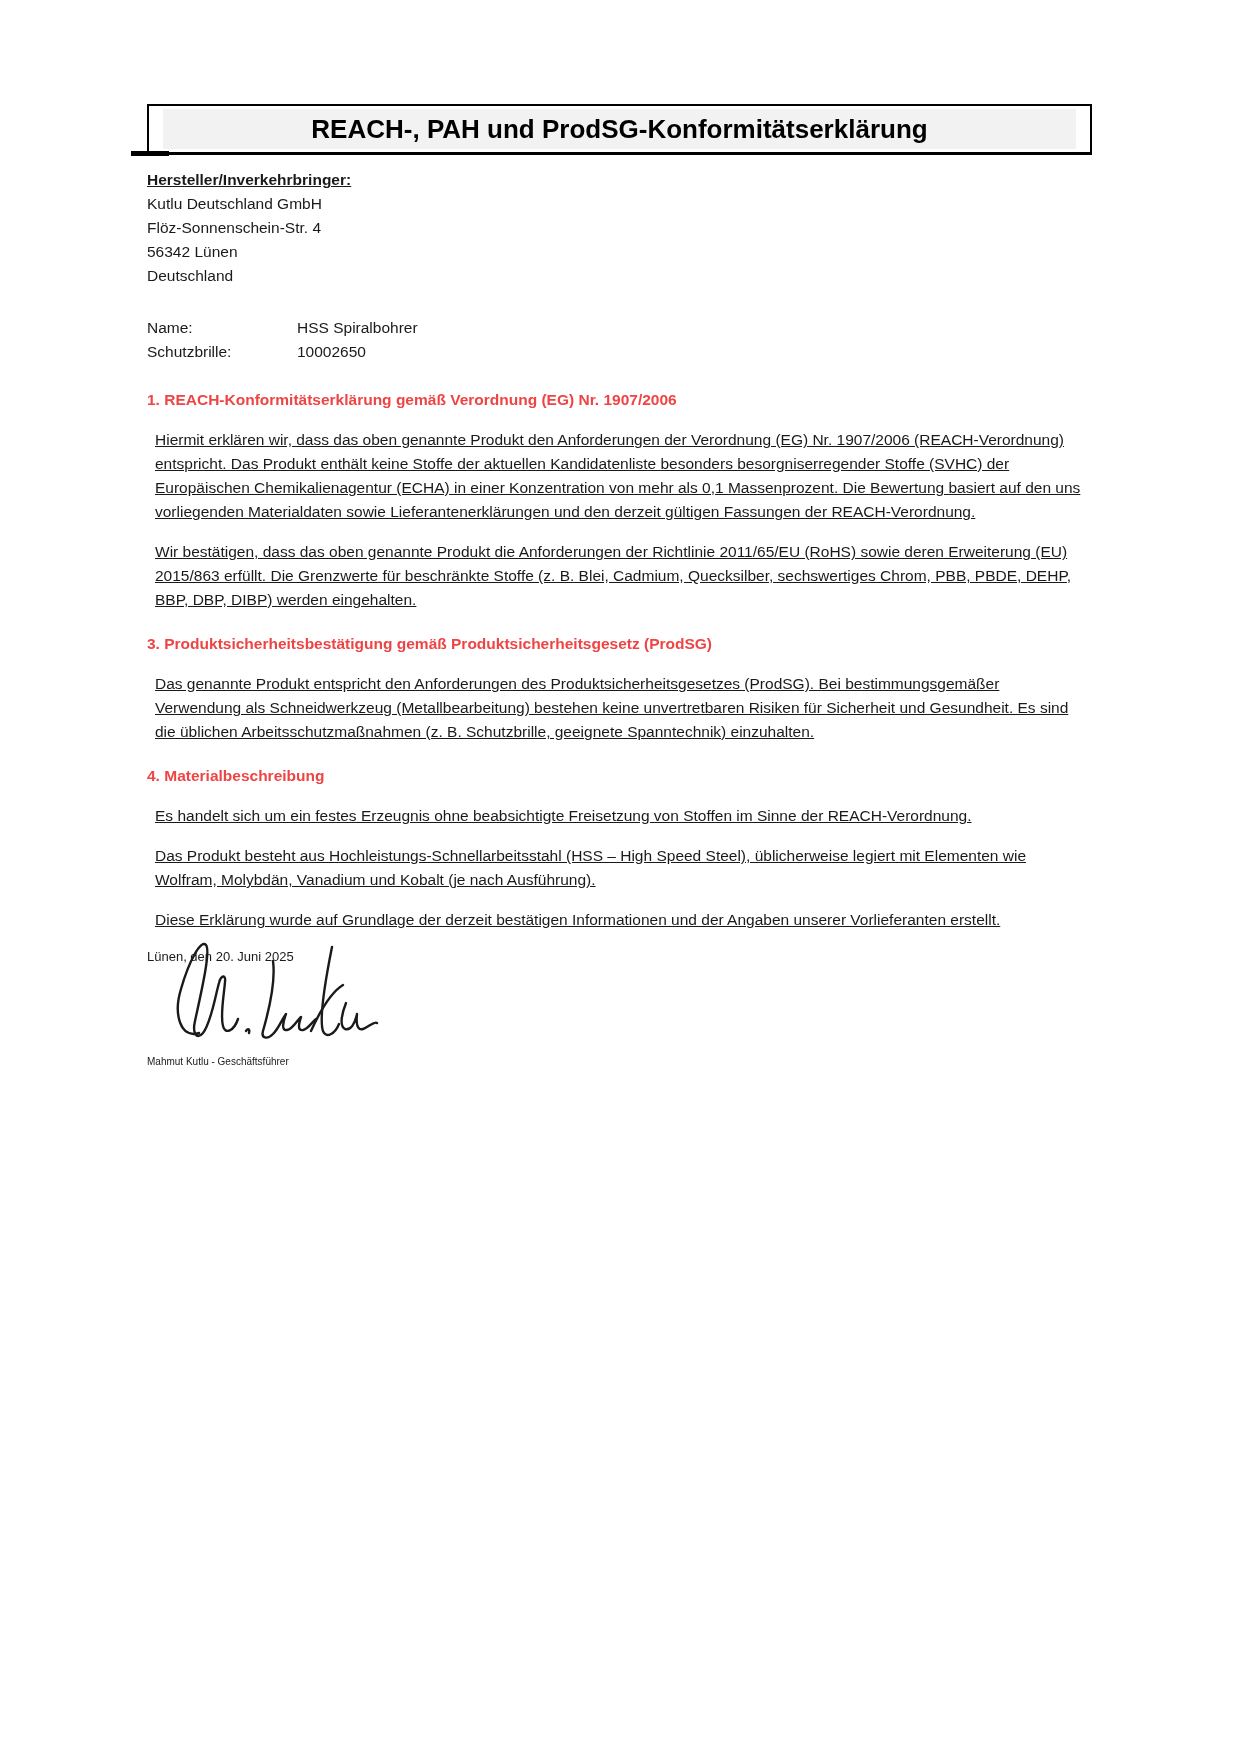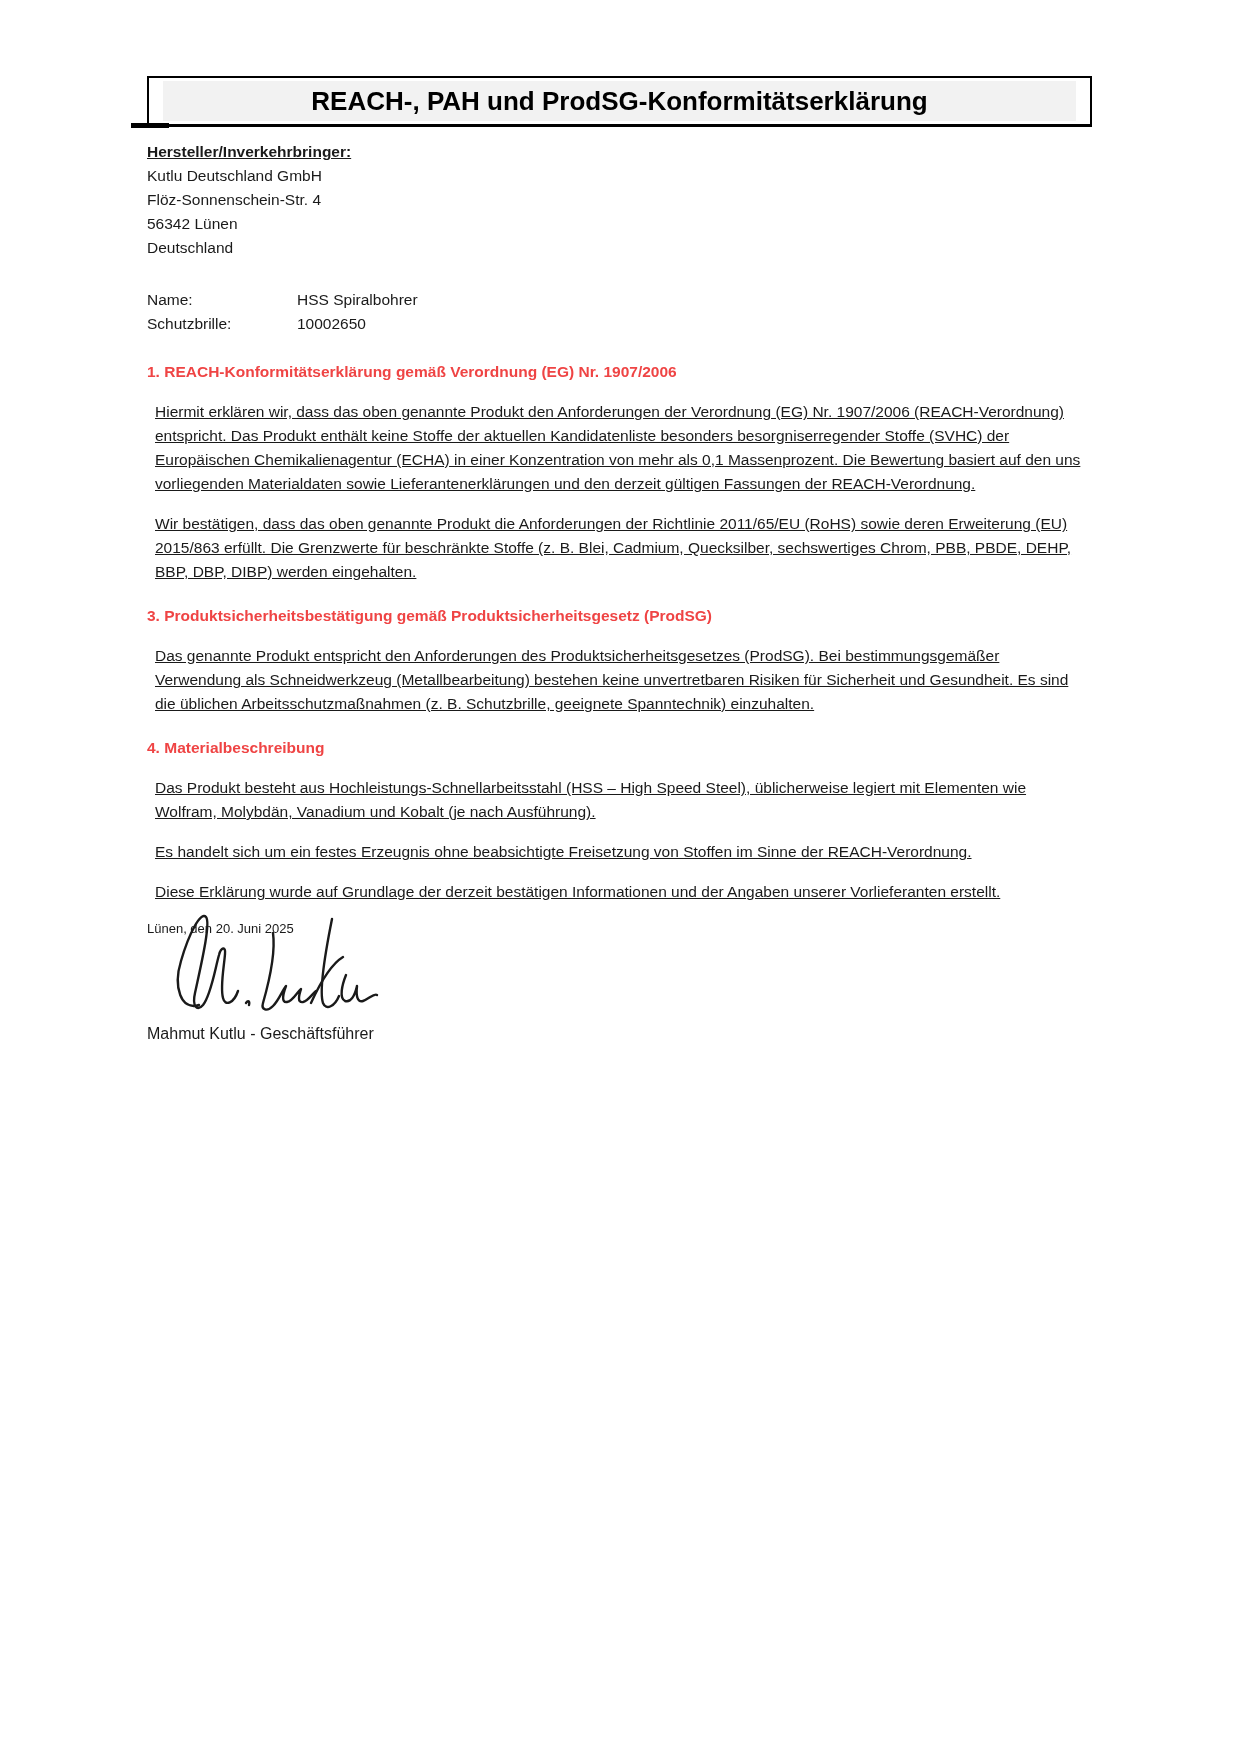--- a/index.html
+++ b/index.html
@@ -13,21 +13,21 @@
     background: #ffffff;
     font-family: "Liberation Sans", "DejaVu Sans", sans-serif;
     color: #1a1a1a;
     font-size: 15.5px;
     line-height: 24px;
     overflow: hidden;
   }
   .content {
     position: absolute;
     left: 147px;
-    top: 76px;
+    top: 104px;
     width: 945px;
   }
 
   
   .title-box {
     position: relative;
     border: 2px solid #000;
     border-bottom-width: 3px;
     background: #ffffff;
   }
@@ -68,21 +68,21 @@
   p.para { margin: 0 8px 16px; text-decoration: underline; }
 
   .closing { margin-top: 10px; }
   .place-date { font-size: 13px; line-height: 17px; color: #1a1a1a; }
   .signature {
     display: block;
     width: 214px;
     height: 118px;
     margin: -34px 0 0 22px;
   }
-  .signatory { font-size: 16px; line-height: 17px; margin-top: 4px; }
+  .signatory { font-size: 10px; line-height: 17px; margin-top: 4px; }
 </style>
 </head>
 <body>
 
 <div class="page">
   <div class="content">
 
     <div class="title-box">
       <div class="title-inner">REACH-, PAH und ProdSG-Konformitätserklärung</div>
     </div>
@@ -108,22 +108,22 @@
 
     <h2 class="sec">1. REACH-Konformitätserklärung gemäß Verordnung (EG) Nr. 1907/2006</h2>
     <p class="para">Hiermit erklären wir, dass das oben genannte Produkt den Anforderungen der Verordnung (EG) Nr. 1907/2006 (REACH-Verordnung) entspricht. Das Produkt enthält keine Stoffe der aktuellen Kandidatenliste besonders besorgniserregender Stoffe (SVHC) der Europäischen Chemikalienagentur (ECHA) in einer Konzentration von mehr als 0,1 Massenprozent. Die Bewertung basiert auf den uns vorliegenden Materialdaten sowie Lieferantenerklärungen und den derzeit gültigen Fassungen der REACH-Verordnung.</p>
 
     <p class="para">Wir bestätigen, dass das oben genannte Produkt die Anforderungen der Richtlinie 2011/65/EU (RoHS) sowie deren Erweiterung (EU) 2015/863 erfüllt. Die Grenzwerte für beschränkte Stoffe (z. B. Blei, Cadmium, Quecksilber, sechswertiges Chrom, PBB, PBDE, DEHP, BBP, DBP, DIBP) werden eingehalten.</p>
 
     <h2 class="sec">3. Produktsicherheitsbestätigung gemäß Produktsicherheitsgesetz (ProdSG)</h2>
     <p class="para">Das genannte Produkt entspricht den Anforderungen des Produktsicherheitsgesetzes (ProdSG). Bei bestimmungsgemäßer Verwendung als Schneidwerkzeug (Metallbearbeitung) bestehen keine unvertretbaren Risiken für Sicherheit und Gesundheit. Es sind die üblichen Arbeitsschutzmaßnahmen (z. B. Schutzbrille, geeignete Spanntechnik) einzuhalten.</p>
 
     <h2 class="sec">4. Materialbeschreibung</h2>
+    <p class="para">Es handelt sich um ein festes Erzeugnis ohne beabsichtigte Freisetzung von Stoffen im Sinne der REACH-Verordnung.</p>
     <p class="para">Das Produkt besteht aus Hochleistungs-Schnellarbeitsstahl (HSS – High Speed Steel), üblicherweise legiert mit Elementen wie Wolfram, Molybdän, Vanadium und Kobalt (je nach Ausführung).</p>
-    <p class="para">Es handelt sich um ein festes Erzeugnis ohne beabsichtigte Freisetzung von Stoffen im Sinne der REACH-Verordnung.</p>
     <p class="para">Diese Erklärung wurde auf Grundlage der derzeit bestätigen Informationen und der Angaben unserer Vorlieferanten erstellt.</p>
 
     <div class="closing">
       <div class="place-date">Lünen, den 20. Juni 2025</div>
 
       <svg class="signature" viewBox="0 0 214 118" fill="none" stroke="#1a1a1a" stroke-width="2.4" stroke-linecap="round" stroke-linejoin="round" aria-hidden="true">
         <path d="M30,102 C12,108 4,84 12,58 C20,30 32,8 37,14 C42,20 32,62 26,90 C23,103 28,109 34,102 C42,92 46,66 50,52 C52,44 57,43 56,51 C55,64 51,84 54,95 C56,104 65,100 69,88"></path>
         <path d="M77,100 C79,97 81,98 80,102"></path>
         <path d="M104,30 C107,52 98,86 94,100 C92,107 98,109 104,103 C110,97 113,88 117,83 C114,91 112,100 118,99 C124,98 128,89 132,86 C130,92 128,100 134,99 C139,98 143,91 147,88"></path>
         <path d="M163,16 C157,46 150,88 154,100 C157,108 166,103 170,93"></path>

